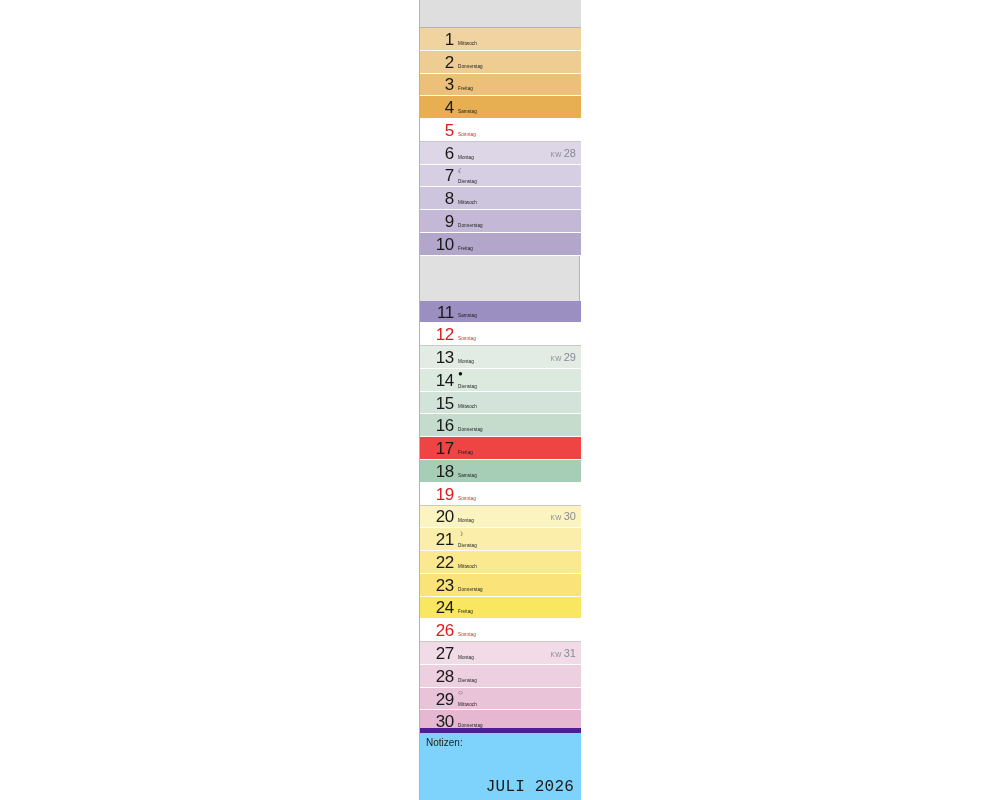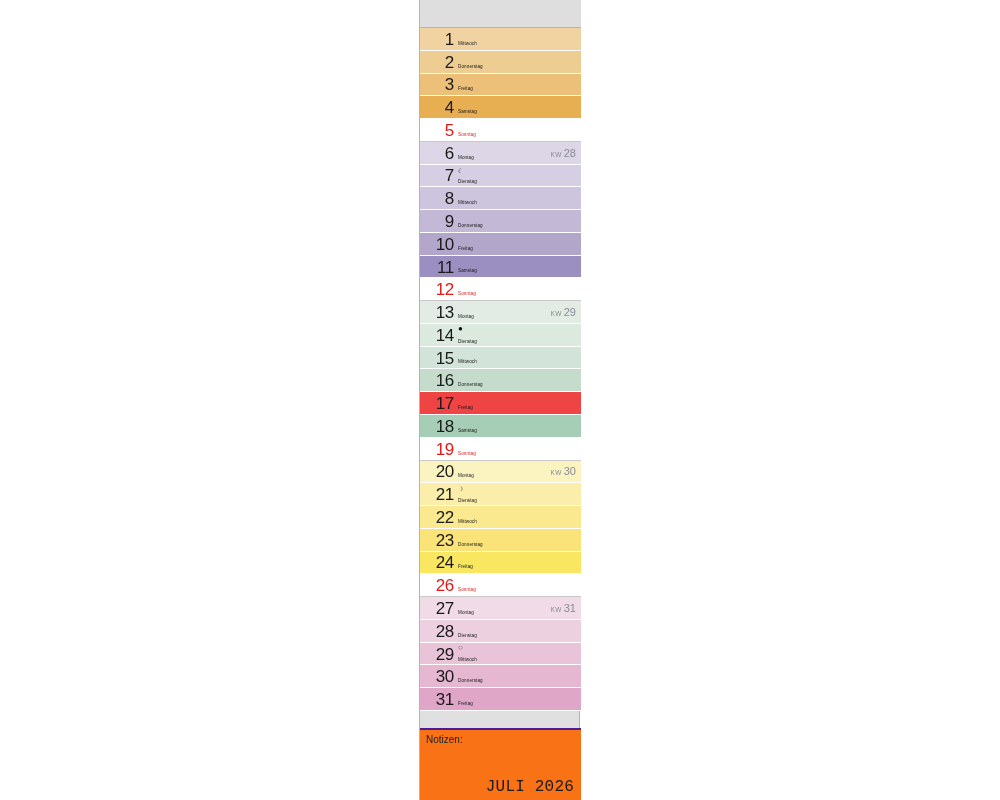--- a/index.html
+++ b/index.html
@@ -129,23 +129,23 @@
     font-size: 11px;
   }
 
   
   #notes-panel {
     position: absolute;
     left: 0;
     top: 728px;
     width: 161px;
     height: 72px;
-    background: #f97316;
+    background: #7dd3fc;
     box-sizing: border-box;
-    border-top: 2px solid #4c1d95;
+    border-top: 5px solid #4c1d95;
   }
 
   #notes-label {
     position: absolute;
     left: 6px;
     top: 4px;
     font-size: 10px;
     color: #222;
     font-family: "Liberation Sans", sans-serif;
   }
@@ -203,21 +203,21 @@
         <div class="day-name">Mittwoch</div>
       </div>
       <div class="day-row" style="background: rgb(195, 185, 214);">
         <div class="day-number">9</div>
         <div class="day-name">Donnerstag</div>
       </div>
       <div class="day-row" style="background: rgb(178, 166, 203);">
         <div class="day-number">10</div>
         <div class="day-name">Freitag</div>
       </div>
-      <div class="day-row" style="background: rgb(155, 142, 192);">
+      <div class="day-row" style="background: rgb(155, 142, 192); margin-top: 45px;">
         <div class="day-number">11</div>
         <div class="day-name">Samstag</div>
       </div>
       <div class="day-row sunday" style="background: rgb(255, 255, 255);">
         <div class="day-number">12</div>
         <div class="day-name">Sonntag</div>
       </div>
       <div class="day-row" style="background: rgb(226, 236, 228);">
         <div class="day-number">13</div>
         <div class="day-name">Montag</div>

